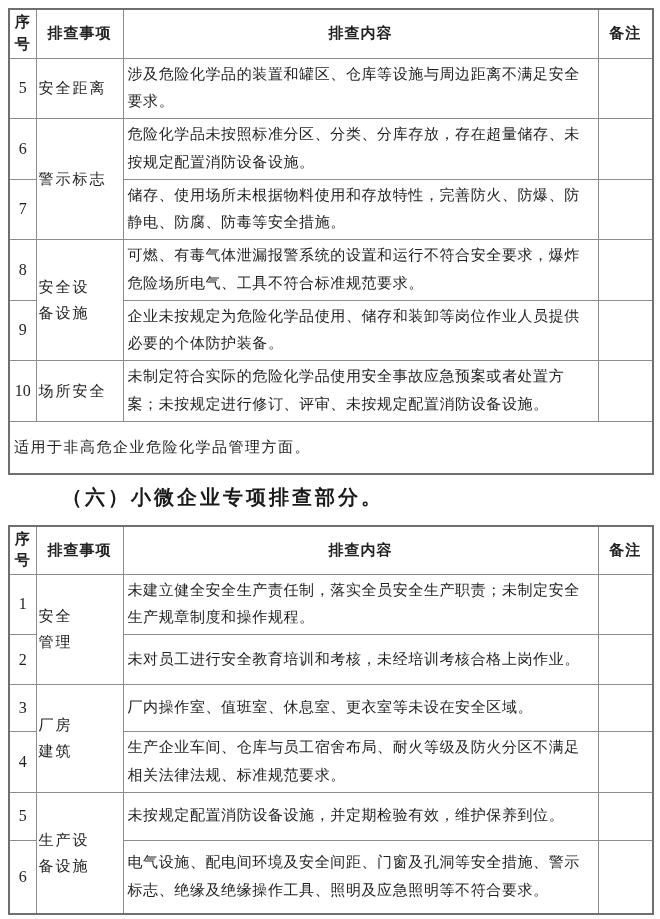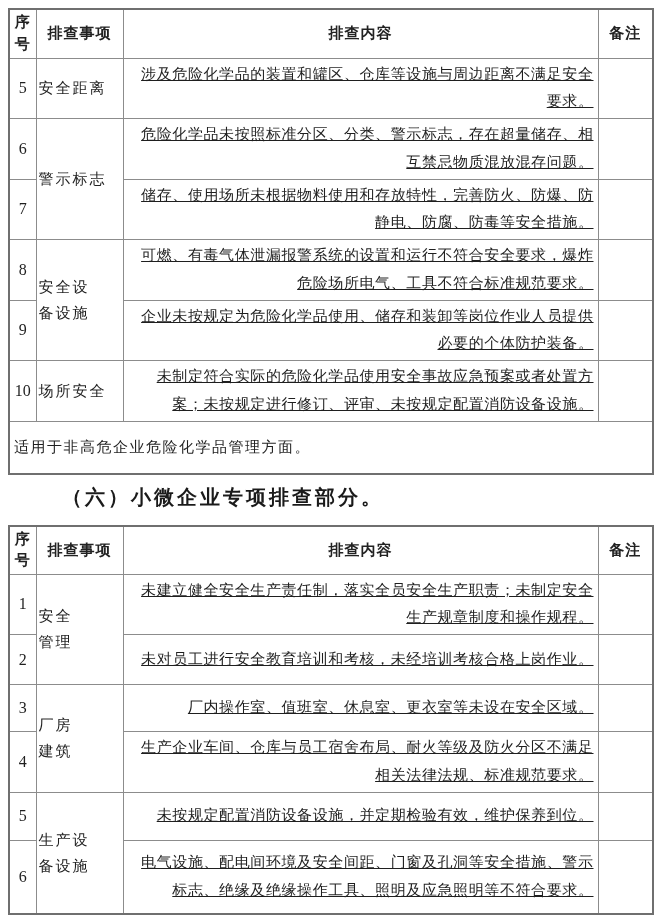--- a/index.html
+++ b/index.html
@@ -48,22 +48,21 @@
     letter-spacing: 2px;
     white-space: pre-line;
     line-height: 1.75;
     padding: 0 2px;
   }
   .content-cell {
     font-size: 15px;
     letter-spacing: 0.6px;
     line-height: 1.85;
     padding: 2px 4px 2px 4px;
-    text-align: right;
-    text-decoration: underline;
+    text-align: left;
   }
   .remark-cell { background: #ffffff; }
   .footnote-cell {
     font-size: 15px;
     letter-spacing: 1.5px;
     padding: 4px 4px 4px 4px;
     text-align: left;
     line-height: 1.8;
   }
   .section-title {
@@ -115,21 +114,21 @@
     </tr>
     <tr class="r">
       <td class="no-cell">5</td>
       <td class="item-cell">安全距离</td>
       <td class="content-cell">涉及危险化学品的装置和罐区、仓库等设施与周边距离不满足安全要求。</td>
       <td class="remark-cell"></td>
     </tr>
     <tr class="r">
       <td class="no-cell">6</td>
       <td class="item-cell" rowspan="2">警示标志</td>
-      <td class="content-cell">危险化学品未按照标准分区、分类、警示标志，存在超量储存、相互禁忌物质混放混存问题。</td>
+      <td class="content-cell">危险化学品未按照标准分区、分类、分库存放，存在超量储存、未按规定配置消防设备设施。</td>
       <td class="remark-cell"></td>
     </tr>
     <tr class="r">
       <td class="no-cell">7</td>
       <td class="content-cell">储存、使用场所未根据物料使用和存放特性，完善防火、防爆、防静电、防腐、防毒等安全措施。</td>
       <td class="remark-cell"></td>
     </tr>
     <tr class="r">
       <td class="no-cell">8</td>
       <td class="item-cell" rowspan="2">安全设

